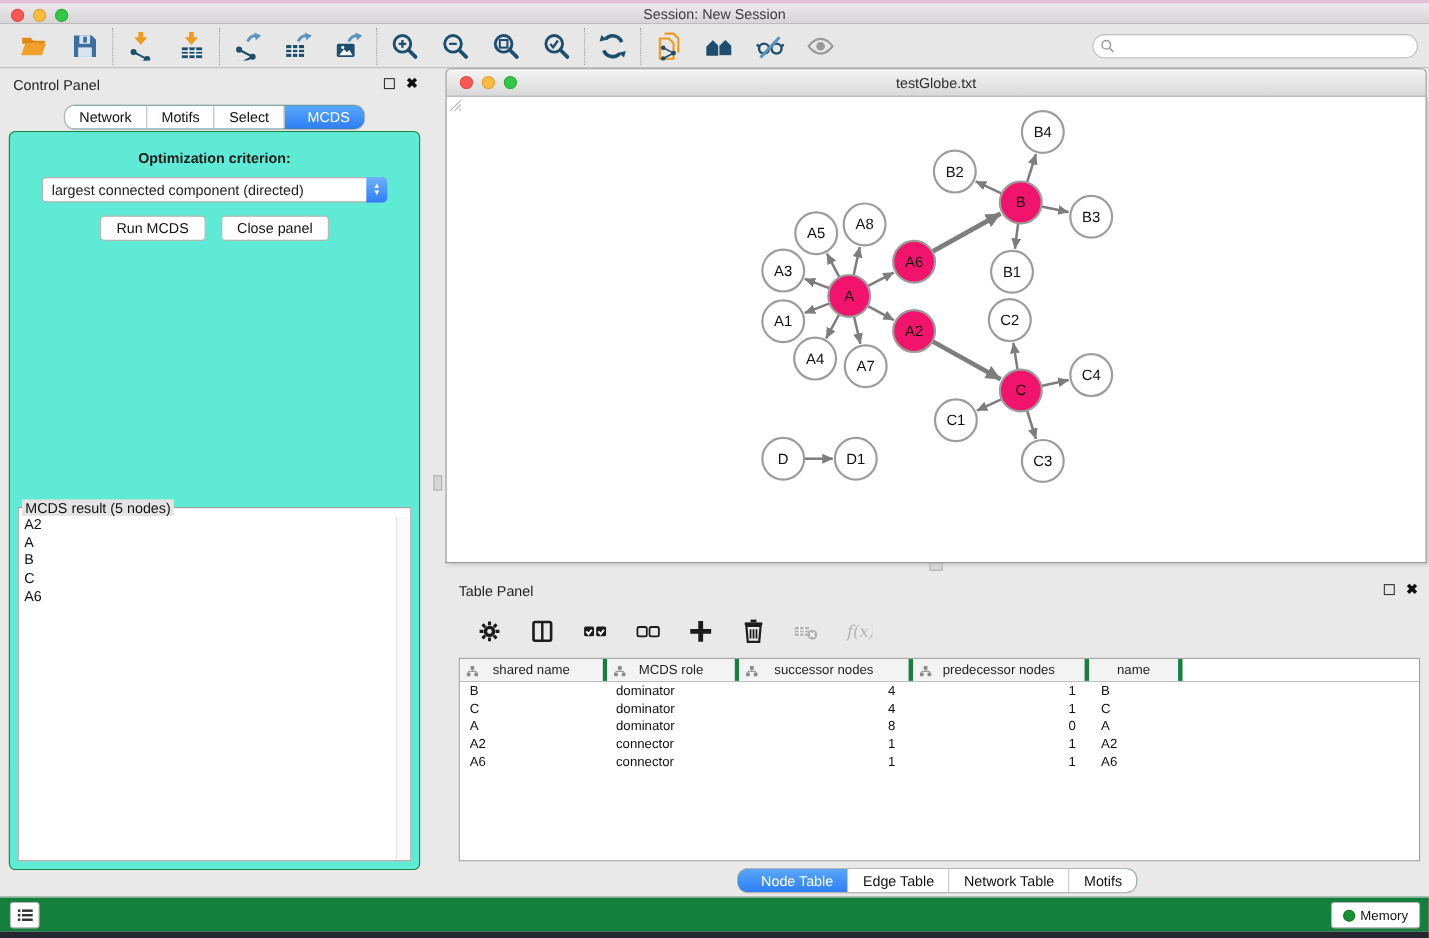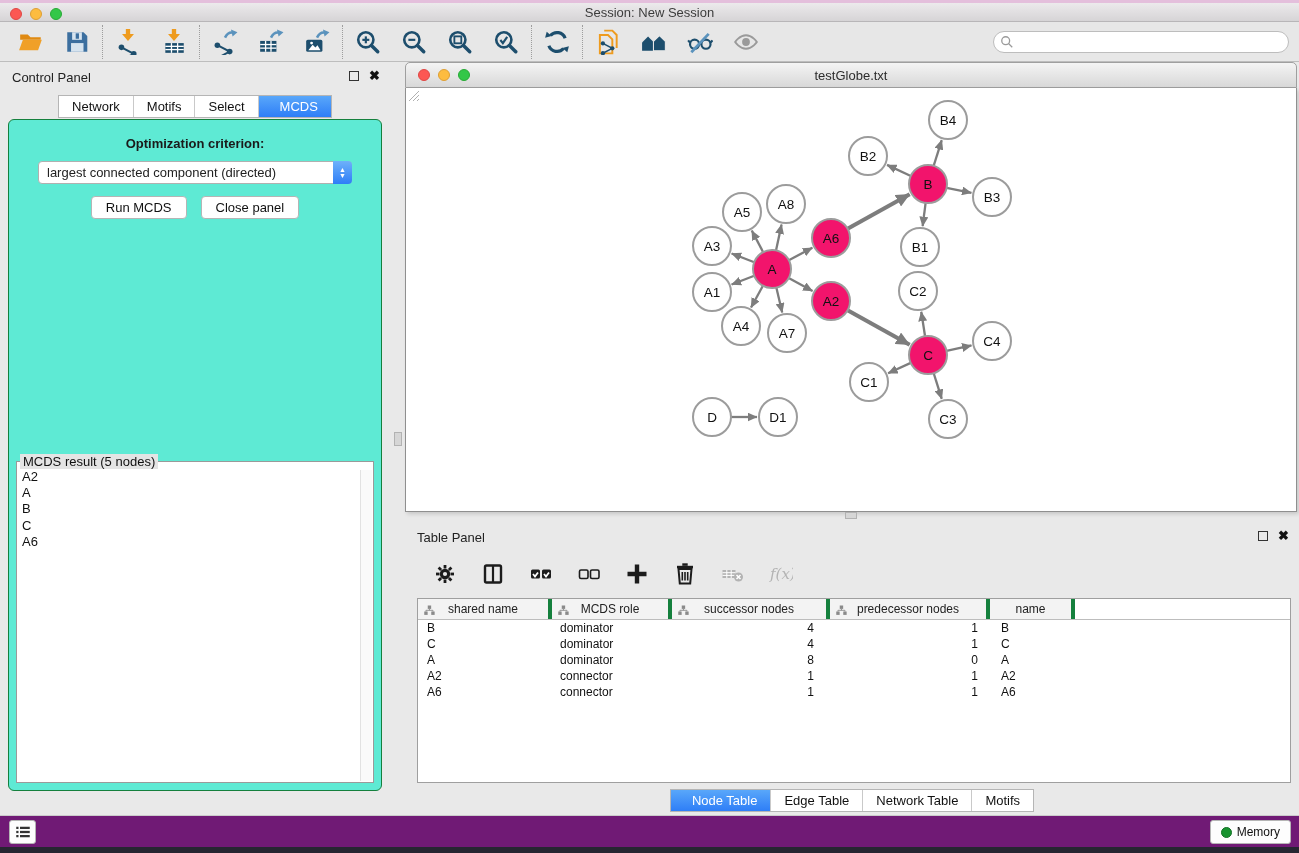--- a/index.html
+++ b/index.html
@@ -30,21 +30,21 @@
   .search-box input { border:none; outline:none; flex:1; font-size:12px; background:transparent; padding-left:4px; }
 
   
   .panel-header { position:absolute; top:8px; left:12px; font-size:13px; color:#222; }
   .panel-controls { position:absolute; top:9px; right:10px; display:flex; gap:10px; align-items:center; }
   .float-icon { width:10px; height:10px; border:1.5px solid #333; display:inline-block; }
   .close-icon { font-size:13px; font-weight:bold; color:#111; line-height:10px; }
 
   
   .control-panel { position:absolute; left:0; top:62px; width:390px; bottom:52px; }
-  .seg { display:inline-flex; background:#0f766e; border:1px solid #b5b5b5; border-radius:0; overflow:hidden; }
+  .seg { display:inline-flex; background:#0f766e; border:1px solid #b5b5b5; border-radius:10px; overflow:hidden; }
   .seg-item { padding:3px 13px; font-size:13px; color:#111; border-left:1px solid #c9c9c9; background:#fff; cursor:default; white-space:nowrap; }
   .seg-item:first-child { border-left:none; }
   .seg-item.selected { background:linear-gradient(#59a7fa,#2e7ef7); color:#fff;padding-left:21px; }
   .cp-tabs-row { position:absolute; top:33px; left:0; right:0; text-align:center; }
   .cp-box { position:absolute; left:8px; right:8px; top:57px; bottom:10px; background:#5eead4;
     border:1px solid #15803d; border-radius:6px; }
   .opt-label { margin-top:16px; text-align:center; font-size:13px; font-weight:bold; color:#1a1a1a; }
   .dropdown { margin:10px auto 0; width:314px; height:23px; background:#fff; border:1px solid #b0b0b0;
     border-radius:4px; display:flex; align-items:center; position:relative; }
   .dropdown .dd-text { flex:1; font-size:13px; padding-left:8px; white-space:nowrap; overflow:hidden; }
@@ -79,21 +79,21 @@
   .tbl-wrap { position:absolute; left:12px; right:8px; top:76px; bottom:32px; background:#fff; border:1px solid #9f9f9f; overflow:hidden; }
   .tbl-head { display:flex; height:21px; border-bottom:1px solid #bdbdbd; }
   .th-cell { background:#f3f3f3; border-right:4px solid #15803d; display:flex; align-items:center; justify-content:center; gap:5px; font-size:12px; color:#222; position:relative; }
   .th-cell .tree-ic { position:absolute; left:6px; top:5px; }
   .th-fill { flex:1; background:#fff; }
   .tbl-row { display:flex; height:16px; align-items:center; }
   .td-cell { font-size:12px; color:#111; white-space:nowrap; overflow:hidden; }
   .tp-tabs-row { position:absolute; bottom:3px; left:0; right:0; text-align:center; }
 
   
-  .status-bar { position:absolute; left:0; right:0; bottom:6px; height:32px; background:#701a75; border-top:1px solid #cbcbcb; }
+  .status-bar { position:absolute; left:0; right:0; bottom:6px; height:32px; background:#15803d; border-top:1px solid #cbcbcb; }
   .list-btn { position:absolute; left:9px; top:4px; width:27px; height:24px; background:#fdfdfd; border:1px solid #b5b5b5; border-radius:3px;
     display:flex; align-items:center; justify-content:center; }
   .memory-btn { position:absolute; right:8px; top:4px; height:24px; background:#fdfdfd; border:1px solid #b5b5b5; border-radius:3px;
     display:flex; align-items:center; gap:5px; padding:0 10px; font-size:12px; color:#111; }
   .memory-dot { width:11px; height:11px; border-radius:50%; background:#18932f; border:1px solid #127024; }
   .desktop-strip { position:absolute; left:0; right:0; bottom:0; height:6px; background:#262631; }
 </style>
 </head>
 <body>
 

